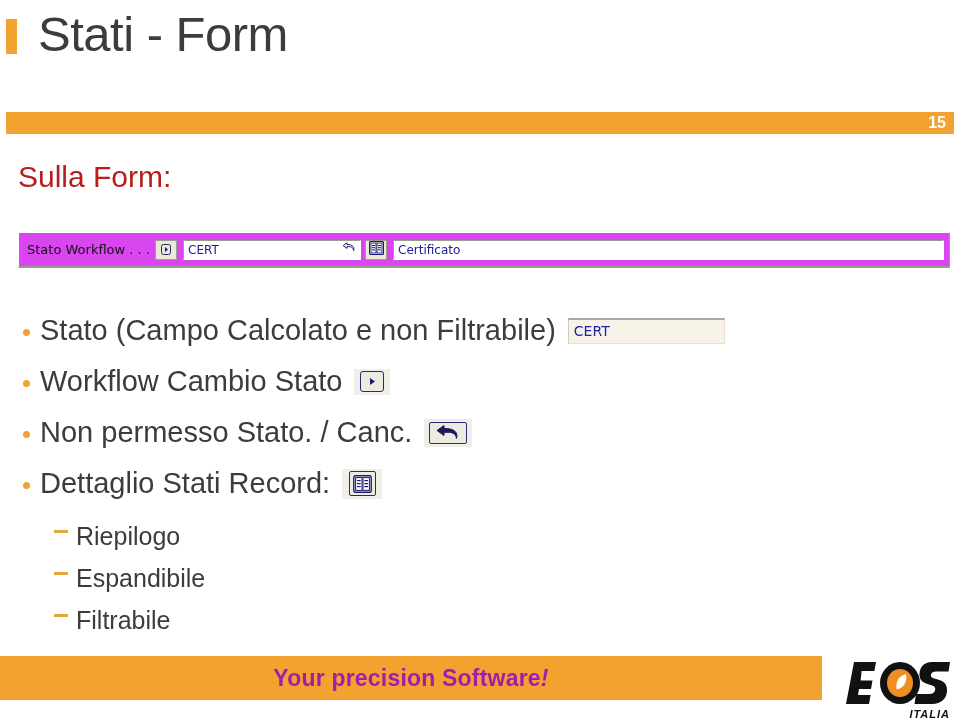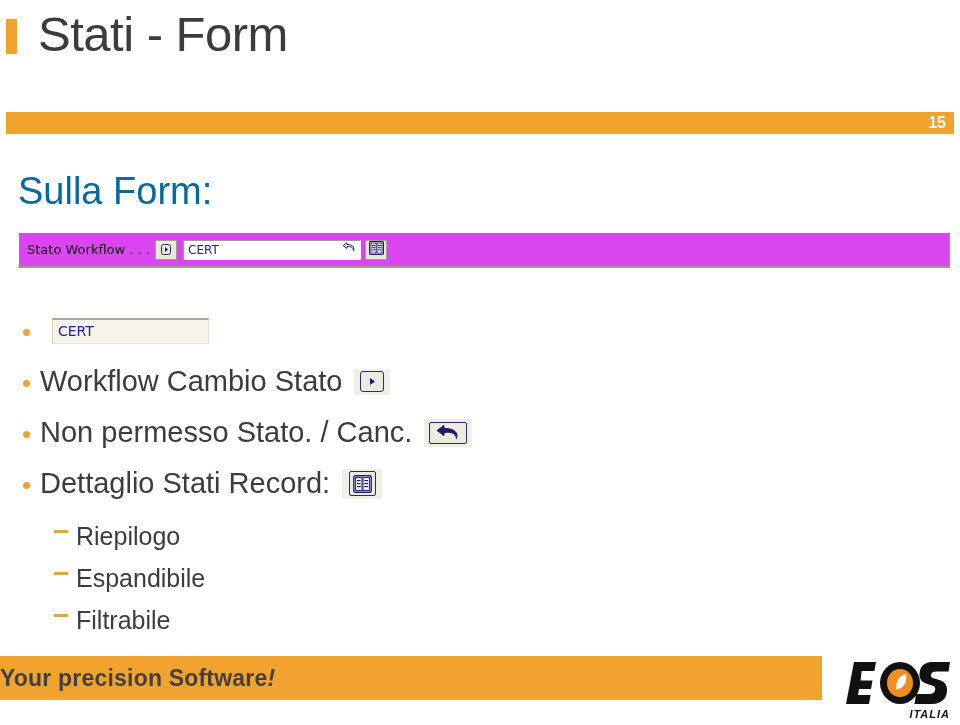--- a/index.html
+++ b/index.html
@@ -60,25 +60,24 @@
     font-weight: bold;
     color: #ffffff;
     line-height: 20px;
   }
 
   
   #sub-heading {
     position: absolute;
     left: 18px;
     top: 160px;
-    font-size: 38px;
+    font-size: 30px;
     font-weight: normal;
-    color: #0369a1;
+    color: #b91c1c;
     white-space: nowrap;
-    margin-top: 10px;
   }
 
   
   #form-toolbar {
     position: absolute;
     left: 18px;
     top: 232px;
     width: 932px;
     height: 36px;
     background: #d946ef;
@@ -245,22 +244,22 @@
     height: 44px;
     background: #f2a22e;
   }
   #footer-tagline {
     position: absolute;
     left: 0;
     top: 656px;
     width: 822px;
     height: 44px;
     line-height: 44px;
-    text-align: left;
-    color: #404040;
+    text-align: center;
+    color: #a21caf;
     font-size: 23px;
     font-weight: bold;
     letter-spacing: 0.2px;
   }
   #footer-tagline .excl {
     font-style: italic;
   }
   #eos-logo {
     position: absolute;
     left: 846px;
@@ -323,25 +322,29 @@
         <rect x="3" y="4" width="3" height="1" fill="#1a1a6e"></rect>
         <rect x="3" y="6.2" width="3" height="1" fill="#1a1a6e"></rect>
         <rect x="3" y="8.4" width="3" height="1" fill="#1a1a6e"></rect>
         <rect x="9" y="4" width="3" height="1" fill="#1a1a6e"></rect>
         <rect x="9" y="6.2" width="3" height="1" fill="#1a1a6e"></rect>
         <rect x="9" y="8.4" width="3" height="1" fill="#1a1a6e"></rect>
       </svg>
     </span>
   </span>
 
+  <span class="win-field" id="tb-certificato-field">
+    <span>Certificato</span>
+  </span>
 </div>
 
 <div id="bullet-list">
 
   <div class="bullet-row">
+    <span class="bullet-text">Stato (Campo Calcolato e non Filtrabile)</span>
     <span class="inline-shot">
       <span id="inline-cert-field">CERT</span>
     </span>
   </div>
 
   <div class="bullet-row">
     <span class="bullet-text">Workflow Cambio Stato</span>
     <span class="inline-shot inline-btn-box">
       <span class="inline-btn-inner">
         <svg width="12" height="13" viewBox="0 0 12 13" aria-hidden="true">

